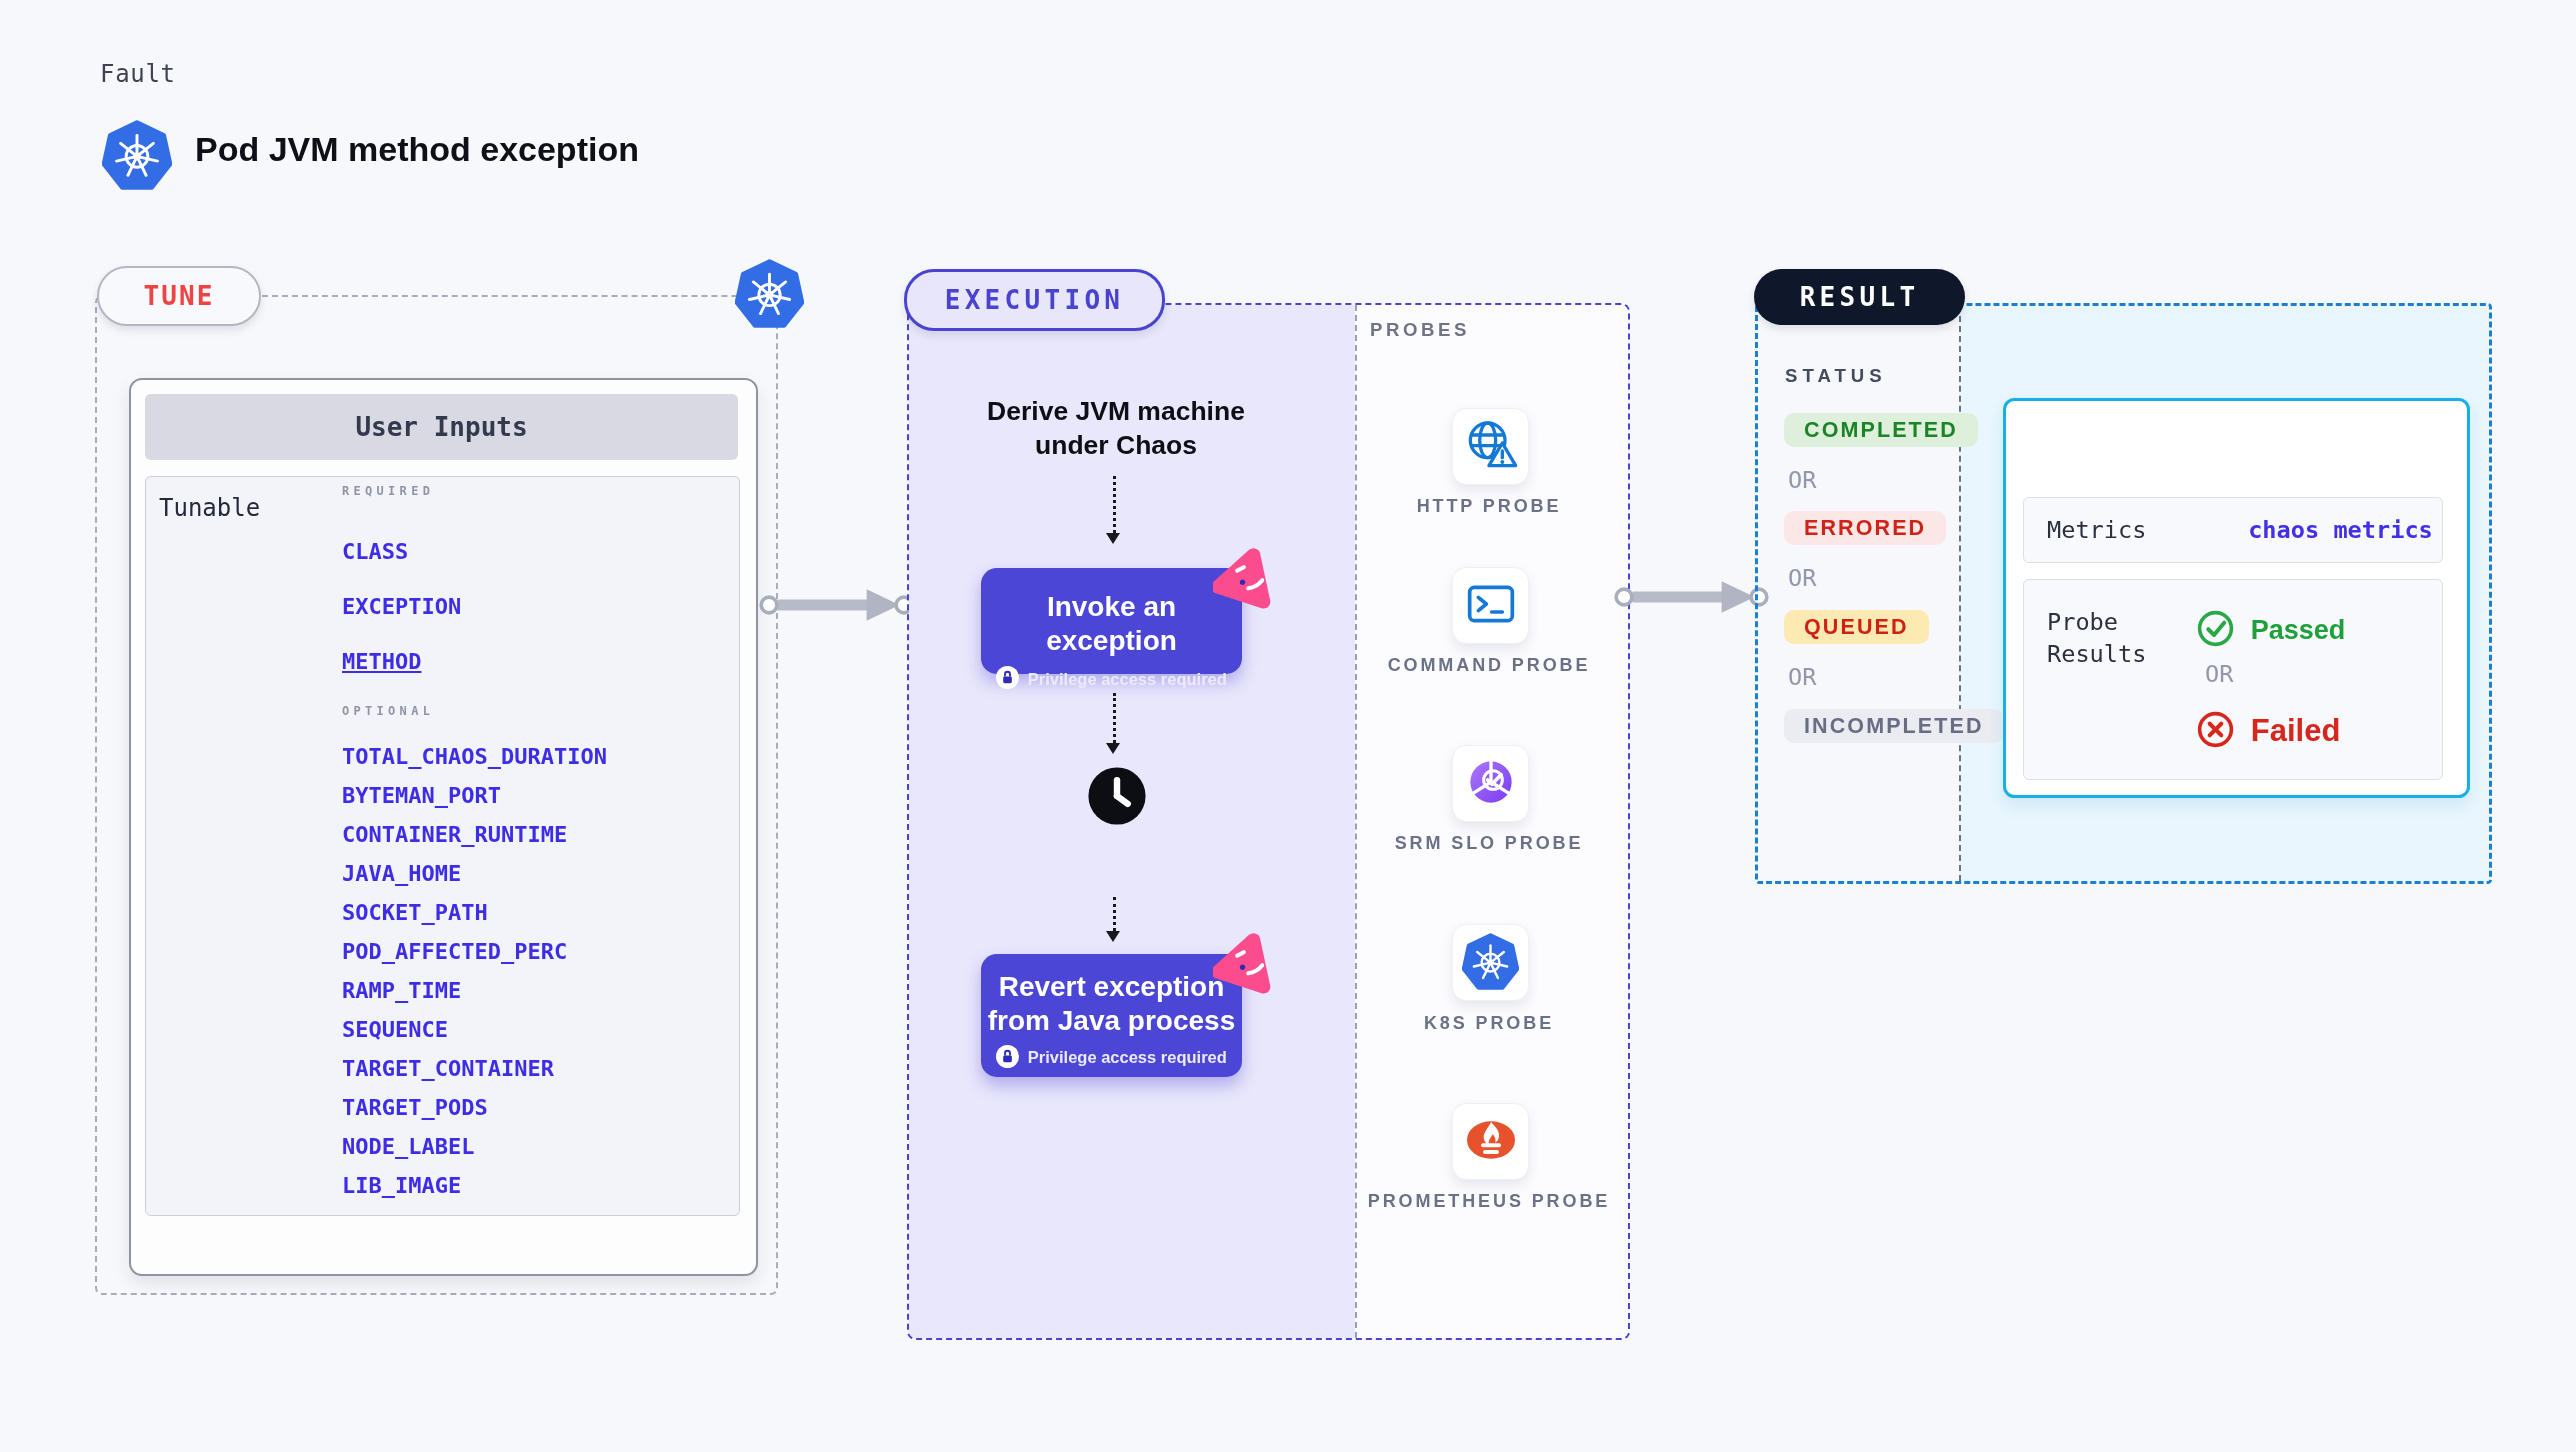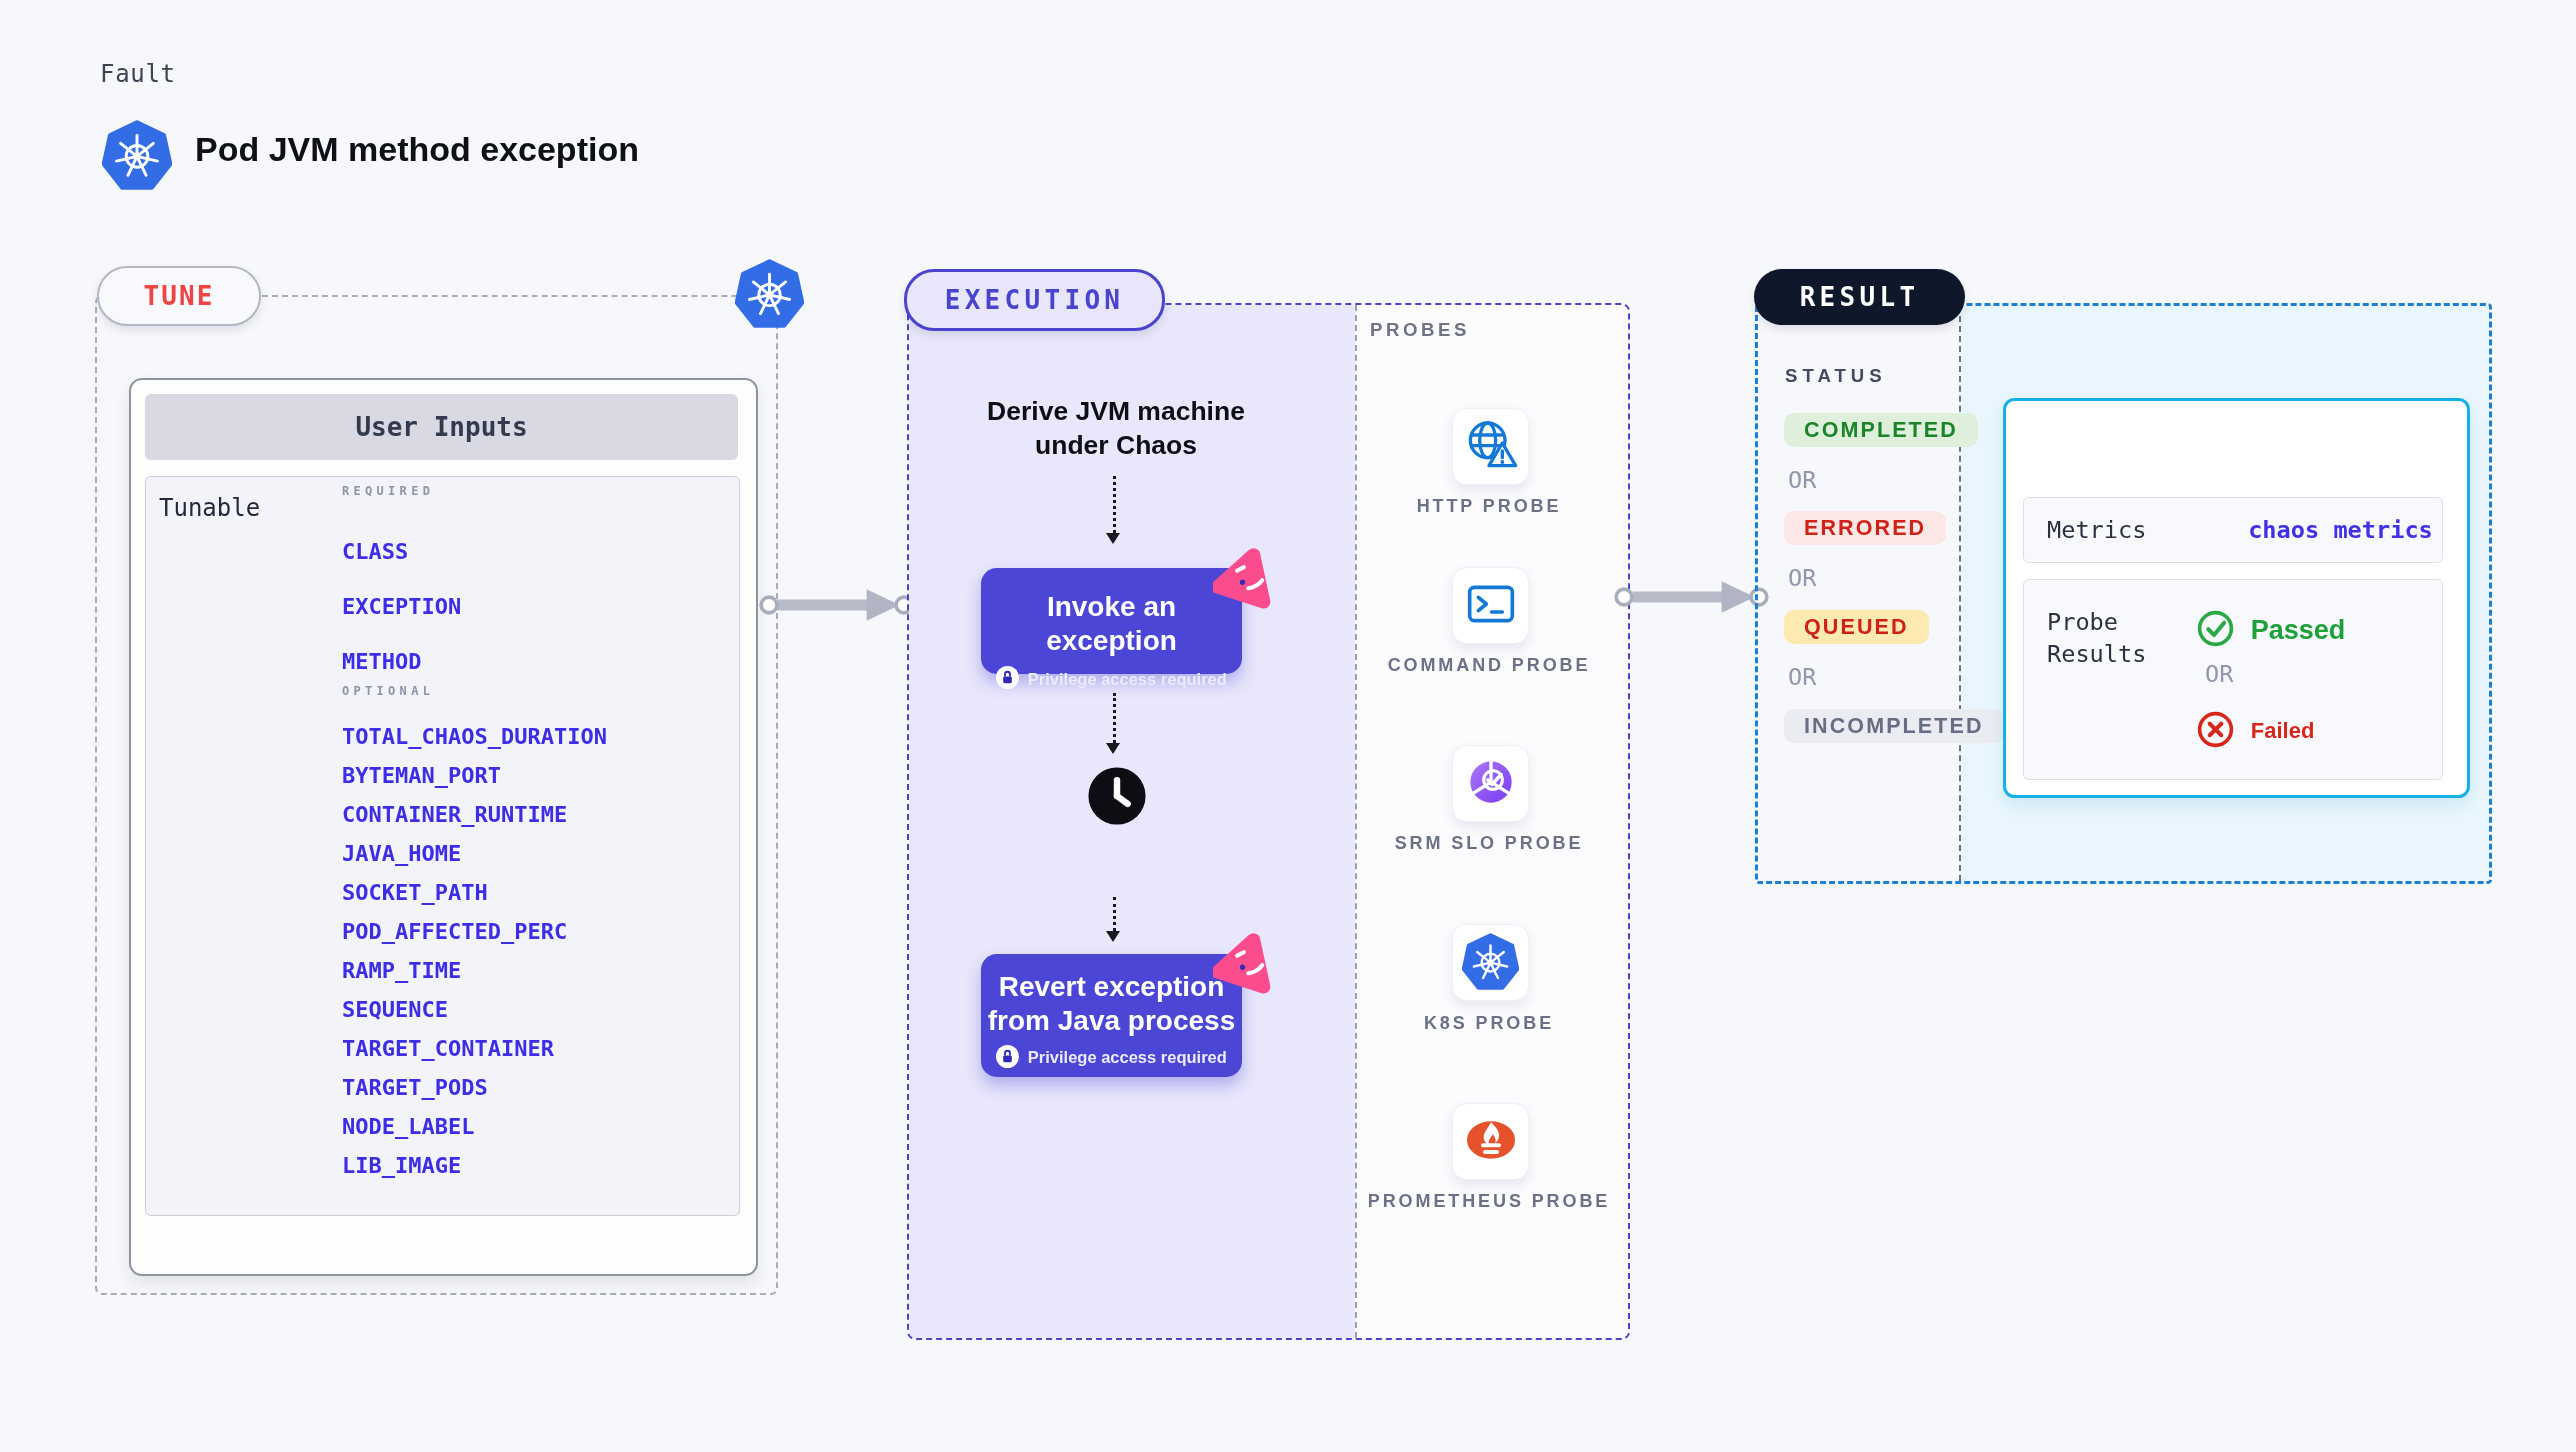--- a/index.html
+++ b/index.html
@@ -80,21 +80,21 @@
   .metrics-row{top:96px;height:66px;display:flex;align-items:center;}
   .metrics-label{margin-left:23px;font-size:23.6px;color:#2c313f;width:192px;}
   .metrics-value{font-size:23.6px;font-weight:bold;color:#4130e8;flex:1;text-align:center;}
   .proberes-row{top:178px;height:201px;}
   .proberes-label{position:absolute;left:23px;top:27px;width:136px;font-size:23.6px;line-height:31.5px;color:#2c313f;}
   .pr-item{position:absolute;display:flex;align-items:center;gap:15.8px;}
   .pr-passed{left:172px;top:29px;}
   .pr-failed{left:172px;top:130px;}
   .pr-or{position:absolute;left:181px;top:80px;font-size:23.6px;color:#9297ac;}
   .passed-text{font-size:27px;font-weight:bold;color:#1ea03a;}
-  .failed-text{font-size:22px;font-weight:bold;color:#d7271c;}
+  .failed-text{font-size:31px;font-weight:bold;color:#d7271c;}
 </style>
 </head>
 <body>
 
 <div class="stage">
 
   <div class="abs fault-label">Fault</div>
   <span class="abs k8s-corner" style="left:102px;top:120px;">
     <svg width="70" height="70" viewBox="0 0 100 100">
         <polygon points="50,4 88,22 97,63 71,96 29,96 3,63 12,22" fill="#326de6" stroke="#326de6" stroke-width="7" stroke-linejoin="round"></polygon>
@@ -134,21 +134,21 @@
 
   <div class="abs ui-panel"></div>
   <div class="abs ui-header">User Inputs</div>
   <div class="abs ui-inner"></div>
   <div class="abs tunable-label">Tunable</div>
 
   <div class="abs tunable-list">
     <div class="sec-label req-label">REQUIRED</div>
     <div class="req-item">CLASS</div>
     <div class="req-item">EXCEPTION</div>
-    <div class="req-item" style="margin-bottom:8px;">METHOD</div>
+    <div class="req-item" style="margin-bottom:28px;text-decoration:underline;">METHOD</div>
     <div class="sec-label opt-label">OPTIONAL</div>
     <div class="opt-item">TOTAL_CHAOS_DURATION</div>
     <div class="opt-item">BYTEMAN_PORT</div>
     <div class="opt-item">CONTAINER_RUNTIME</div>
     <div class="opt-item">JAVA_HOME</div>
     <div class="opt-item">SOCKET_PATH</div>
     <div class="opt-item">POD_AFFECTED_PERC</div>
     <div class="opt-item">RAMP_TIME</div>
     <div class="opt-item">SEQUENCE</div>
     <div class="opt-item">TARGET_CONTAINER</div>

